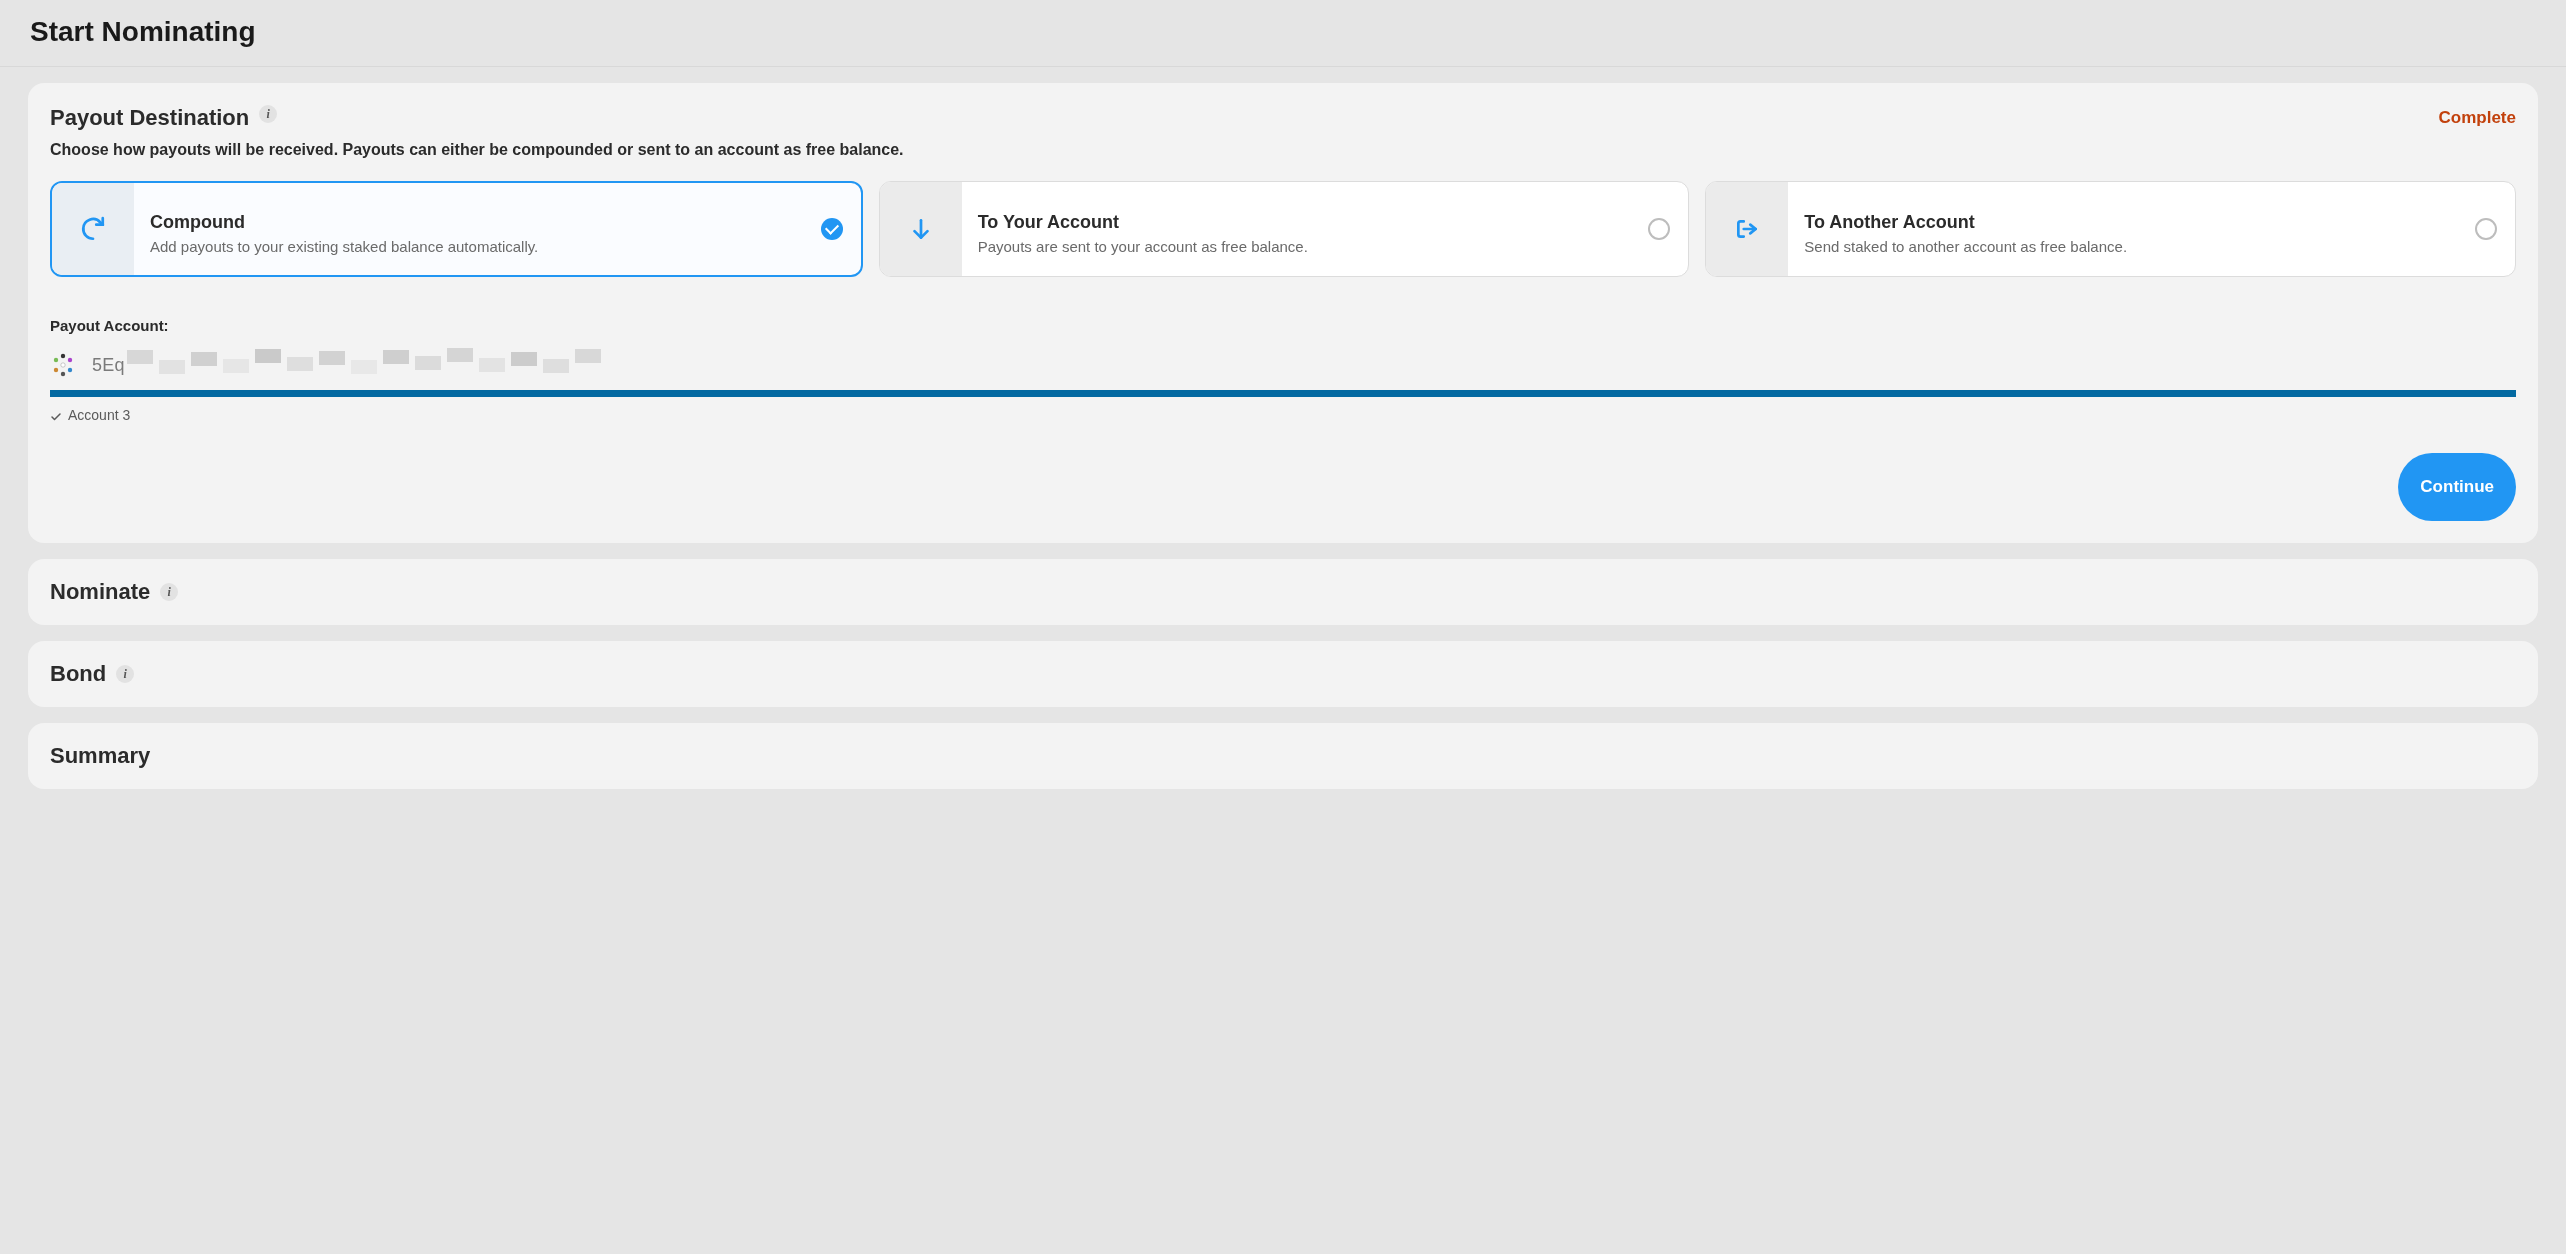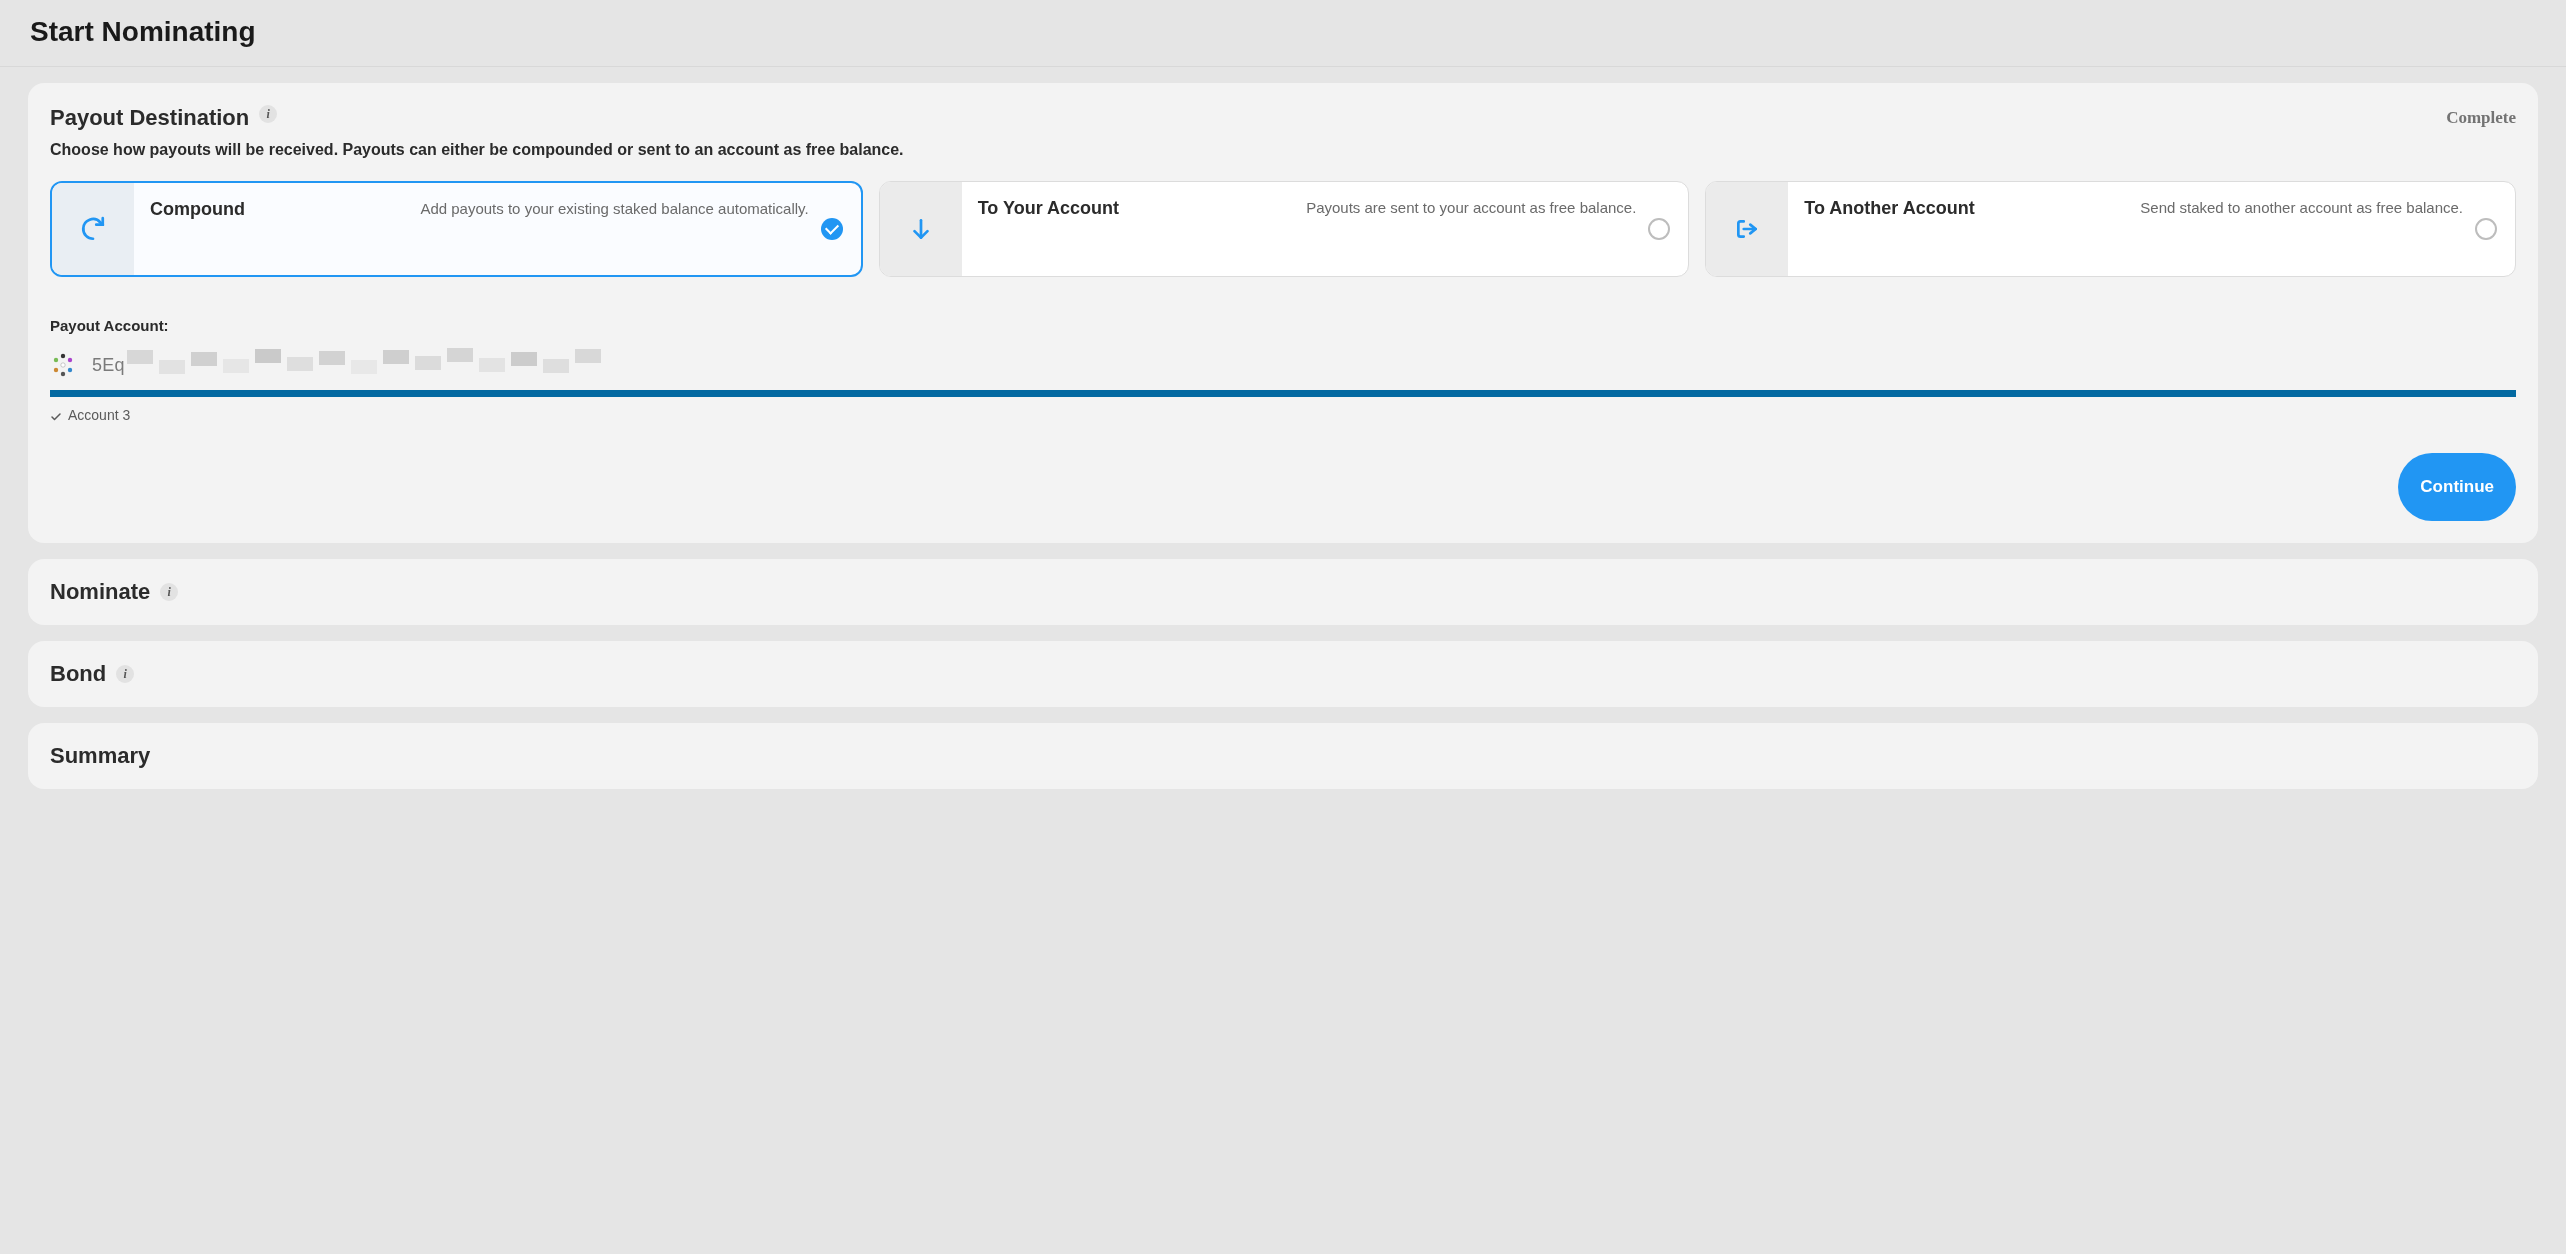--- a/index.html
+++ b/index.html
@@ -53,24 +53,23 @@
       height: 18px;
       border-radius: 50%;
       background: #e2e2e2;
       color: #555;
       font-size: 12px;
       font-weight: 700;
       font-style: italic;
       font-family: Georgia, serif;
     }
     .status-link {
-      color: #737373;
+      color: #c2410c;
       font-weight: 700;
       font-size: 17px;
-      font-family: Liberation Serif, serif;
     }
     .card-subtitle {
       font-size: 16px;
       font-weight: 700;
       color: #2b2b2b;
       margin-top: 10px;
     }
     .options-row {
       display: flex;
       gap: 16px;
@@ -102,24 +101,24 @@
     }
     .option-tile.selected .option-icon-col {
       background: #e9eef3;
     }
     .option-icon-col svg {
       width: 26px;
       height: 26px;
     }
     .option-body {
       flex: 1;
-      padding: 16px 52px 16px 16px;
-      display: flex;
-      flex-direction: row;
-      justify-content: space-between;
+      padding: 28px 52px 16px 16px;
+      display: flex;
+      flex-direction: column;
+      justify-content: center;
     }
     .option-title {
       font-size: 18px;
       font-weight: 700;
       color: #2b2b2b;
       margin-bottom: 4px;
     }
     .option-desc {
       font-size: 15px;
       color: #6a6a6a;

